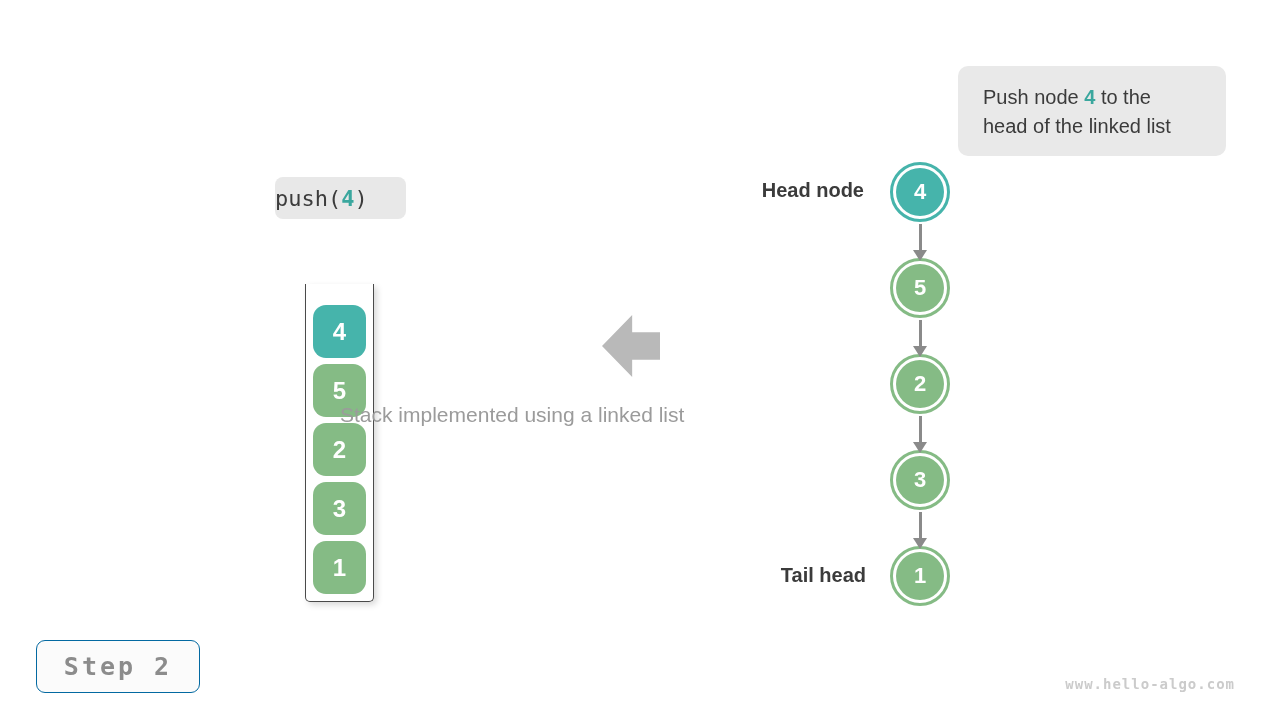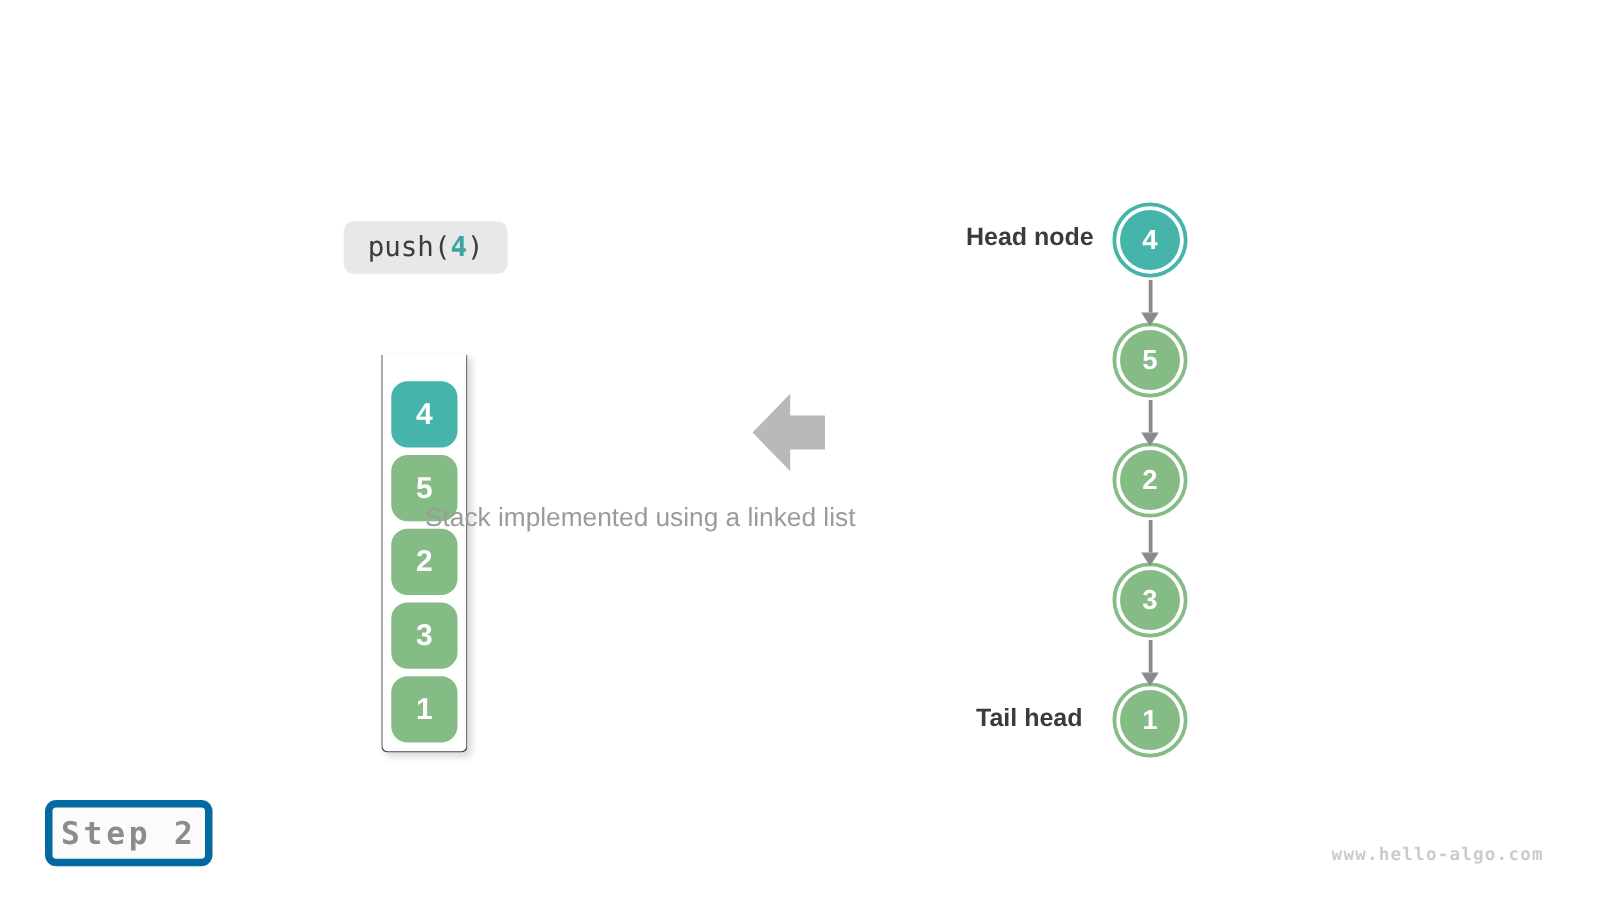--- a/index.html
+++ b/index.html
@@ -10,21 +10,21 @@
   
   .callout{
     position:absolute;left:958px;top:66px;width:268px;height:90px;
     background:#e9e9e9;border-radius:10px;box-sizing:border-box;
     padding:17px 12px 0 25px;font-size:20px;line-height:29px;color:#3b3b3b;
   }
   .hl{font-weight:bold;}
   
   .push-label{
     position:absolute;left:275px;top:177px;width:131px;height:42px;
-    background:#e8e8e8;border-radius:8px;display:flex;align-items:center;justify-content:center;
+    background:#e8e8e8;border-radius:8px;display:flex;align-items:center;justify-content:flex-start;
     font-family:"DejaVu Sans Mono", monospace;font-size:22px;color:#3c3c3c;
   }
   
   .stack-box{
     position:absolute;left:305px;top:284px;width:69px;height:318px;box-sizing:border-box;
     border-left:1.5px solid #4a4a4a;border-right:1.5px solid #4a4a4a;border-bottom:1.5px solid #4a4a4a;
     border-radius:0 0 5px 5px;background:#ffffff;
     box-shadow:3px 3px 6px rgba(0,0,0,0.15);
   }
   .stack-item{
@@ -59,57 +59,63 @@
     position:absolute;left:913px;width:14px;height:37px;
     display:flex;flex-direction:column;align-items:center;
   }
   .nl-line{width:3px;height:26px;background:#8a8a8a;}
   .nl-head{
     width:0;height:0;border-left:7px solid transparent;border-right:7px solid transparent;
     border-top:11px solid #8a8a8a;
   }
   
   .step-box{
-    position:absolute;left:36px;top:640px;width:134px;height:53px;box-sizing:border-box;
-    border:6px solid #0369a1;border-radius:9px;background:#fbfbfb;
+    position:absolute;left:36px;top:640px;width:164px;height:53px;box-sizing:border-box;
+    border:1px solid #0369a1;border-radius:9px;background:#fbfbfb;
     display:flex;align-items:center;justify-content:center;
     font-family:"DejaVu Sans Mono", monospace;font-size:25px;font-weight:bold;
     color:#8c8c8c;letter-spacing:3px;
   }
   
   .watermark{
     position:absolute;right:45px;top:676px;
     font-family:"DejaVu Sans Mono", monospace;font-size:14px;color:#cbcbcb;letter-spacing:1px;font-weight:bold;
   }
 </style>
 </head>
 <body>
 
 <div class="canvas">
 
+  <div class="callout">
+    <div>
+      <span>Push node </span><span class="hl" style="color: rgb(58, 167, 158);">4</span><span> to the</span>
+    </div>
+    <div>head of the linked list</div>
+  </div>
 
   <div class="push-label">
     <span>push(</span>
       <span class="hl" style="color: rgb(58, 167, 158);">4</span>
       <span>)</span>
   </div>
 
   <div class="stack-box">
     <div class="stack-item" style="top: 21px; background-color: rgb(70, 180, 171);">4</div>
     <div class="stack-item" style="top: 80px; background-color: rgb(133, 187, 133);">5</div>
     <div class="stack-item" style="top: 139px; background-color: rgb(133, 187, 133);">2</div>
     <div class="stack-item" style="top: 198px; background-color: rgb(133, 187, 133);">3</div>
     <div class="stack-item" style="top: 257px; background-color: rgb(133, 187, 133);">1</div>
   </div>
 
   <div class="big-arrow" style="background-color: rgb(185, 185, 185);"></div>
 
   <div class="caption" style="color: rgb(155, 155, 155);">Stack implemented using a linked list</div>
 
-  <div class="ll-label" style="right:405px;top:179px">Head node</div>
+  <div class="ll-label" style="right:416px;top:179px">Head node</div>
   <div class="ll-label" style="right:414px;top:564px">Tail head</div>
 
   <div class="ll-node" style="top: 162px; border-color: rgb(70, 180, 171);">
     <div class="ll-node-inner" style="background-color: rgb(70, 180, 171);">4</div>
   </div>
   <div class="ll-node" style="top: 258px; border-color: rgb(133, 187, 133);">
     <div class="ll-node-inner" style="background-color: rgb(133, 187, 133);">5</div>
   </div>
   <div class="ll-node" style="top: 354px; border-color: rgb(133, 187, 133);">
     <div class="ll-node-inner" style="background-color: rgb(133, 187, 133);">2</div>

